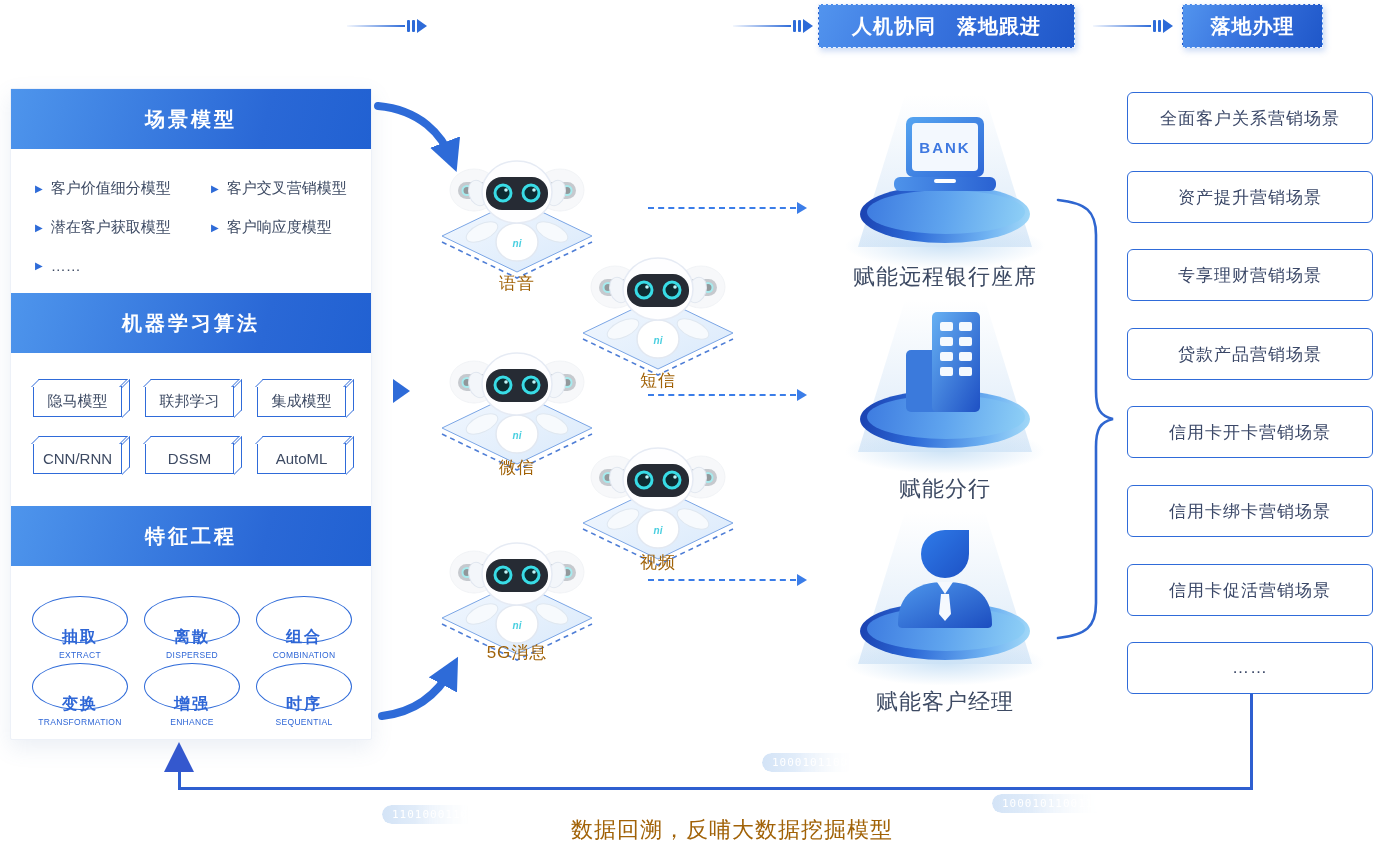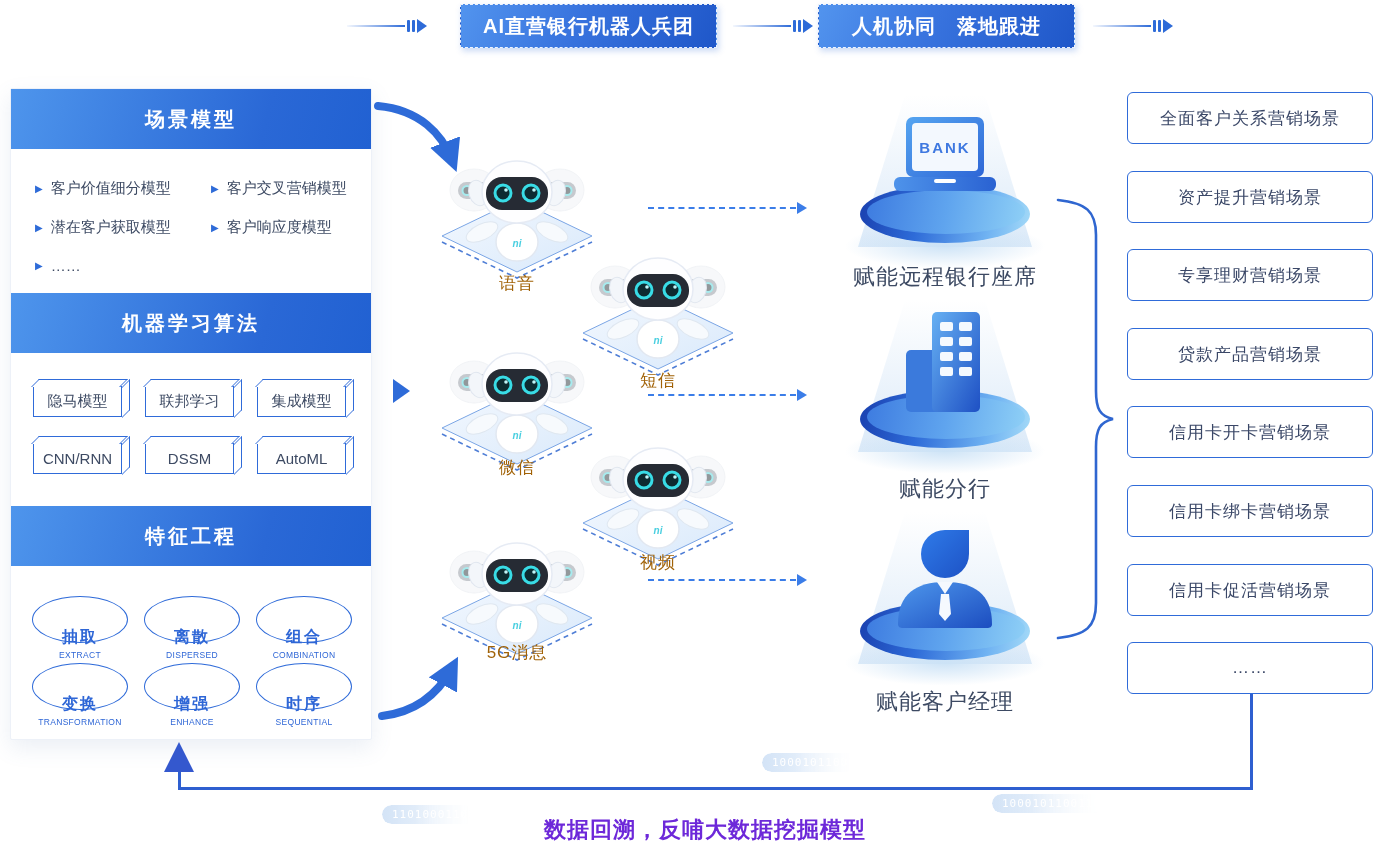--- a/index.html
+++ b/index.html
@@ -72,22 +72,22 @@
   .fb-arrow { position:absolute; left:164px; top:742px; width:0; height:0;
     border-left:15px solid transparent; border-right:15px solid transparent; border-bottom:30px solid #3458CE; }
   .tri-left { position:absolute; left:393px; top:379px; width:0; height:0;
     border-left:17px solid #2E6BD8; border-top:12px solid transparent; border-bottom:12px solid transparent; }
 
   .dpill { position:absolute; height:19px; border-radius:10px; overflow:hidden; white-space:nowrap;
     background:linear-gradient(90deg,rgba(209,226,246,.95),rgba(228,239,250,.2));
     color:#fff; font-family:"DejaVu Sans Mono",monospace; font-size:11px; line-height:19px; padding:0 10px; letter-spacing:1px;
     -webkit-mask-image:linear-gradient(90deg,#000 35%,transparent 95%); mask-image:linear-gradient(90deg,#000 35%,transparent 95%); }
 
-  .caption { position:absolute; left:705px; top:815px; transform:translateX(-50%); white-space:nowrap;
-    font-size:22px; font-weight:bold; color:#6d28d9; letter-spacing:1px; }
+  .caption { position:absolute; left:732px; top:815px; transform:translateX(-50%); white-space:nowrap;
+    font-size:22px; font-weight:normal; color:#a16207; letter-spacing:1px; }
 
   .abs { position:absolute; }
 </style>
 </head>
 <body>
 
 <div class="canvas">
 
   <svg width="0" height="0" style="position:absolute">
     <defs>
@@ -148,37 +148,37 @@
       </g>
     </defs>
   </svg>
 
   <div class="connector" style="left:347px">
     <span class="line"></span>
     <span class="bar"></span>
     <span class="bar"></span>
     <span class="tri"></span>
   </div>
-  <div class="hdr-box" style="left:460px;width:257px">
-    <span>AI直营银行机器人兵团</span>
-  </div>
   <div class="connector" style="left:733px">
     <span class="line"></span>
     <span class="bar"></span>
     <span class="bar"></span>
     <span class="tri"></span>
   </div>
   <div class="hdr-box" style="left:818px;width:257px">
     <span>人机协同　落地跟进</span>
   </div>
   <div class="connector" style="left:1093px">
     <span class="line"></span>
     <span class="bar"></span>
     <span class="bar"></span>
     <span class="tri"></span>
+  </div>
+  <div class="hdr-box" style="left:1182px;width:141px">
+    <span>落地办理</span>
   </div>
 
   <div class="panel">
     <div class="band" style="top:0">
       <span>场景模型</span>
     </div>
     <div class="sec1-list">
       <div class="li">
           <span class="blt">▶</span>
           <span>客户价值细分模型</span>

